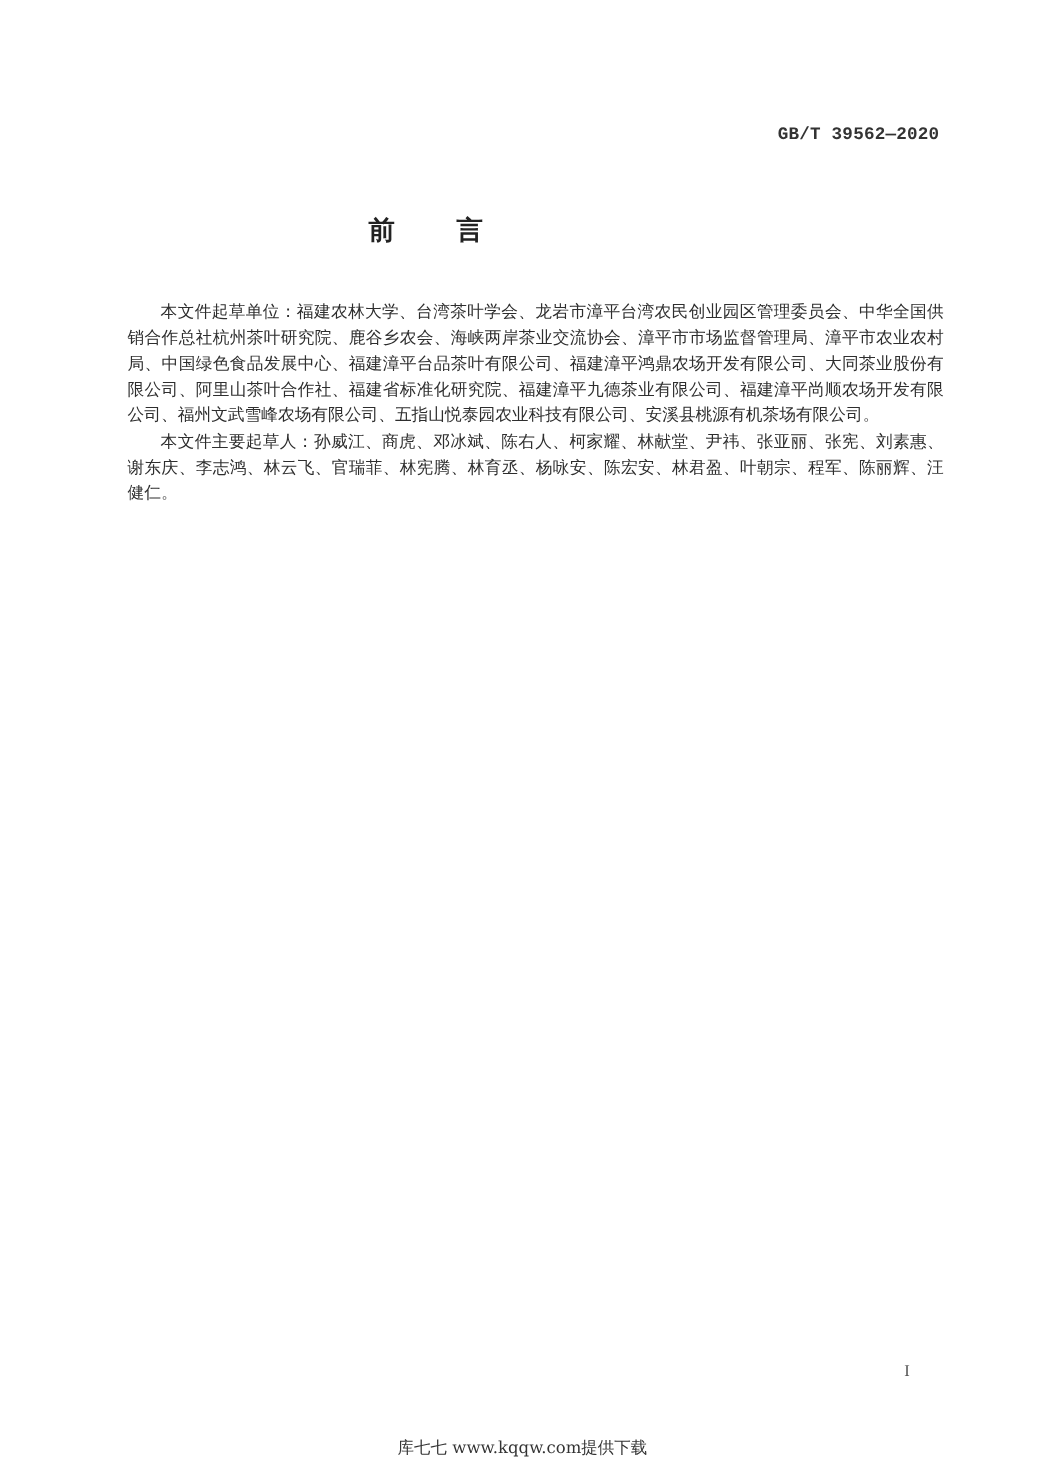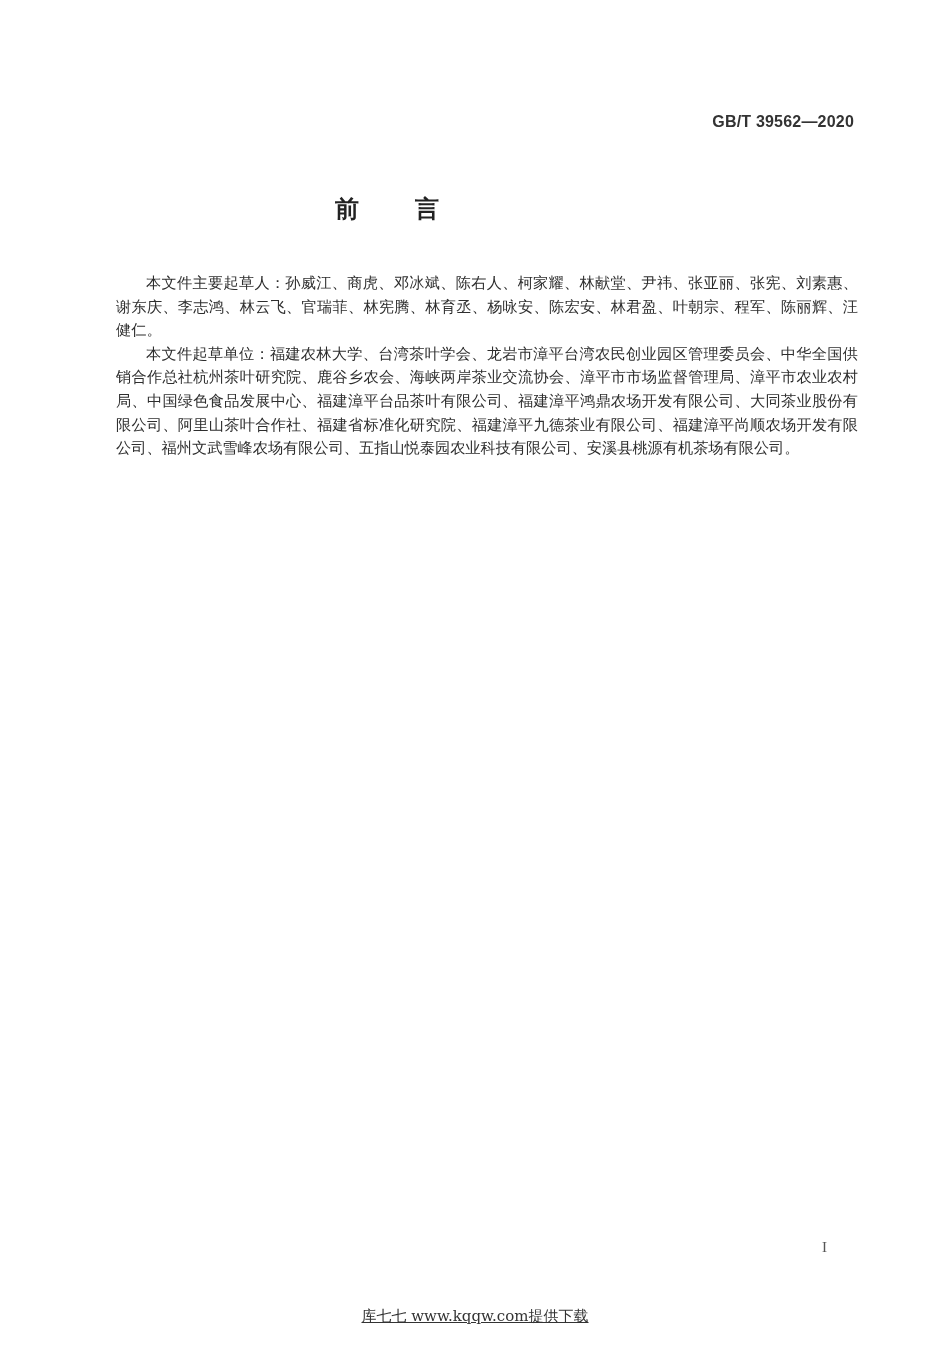--- a/index.html
+++ b/index.html
@@ -9,21 +9,21 @@
       background: #ffffff;
       position: relative;
       overflow: hidden;
       font-family: "DejaVu Serif", "Liberation Serif", serif;
       color: #2a2a2a;
     }
     .std-code {
       position: absolute;
       right: 96px;
       top: 113px;
-      font-family: Liberation Sans, sans-serif;
+      font-family: Liberation Mono, monospace;
       font-size: 16px;
       font-weight: bold;
       color: #333;
       letter-spacing: 0.2px;
     }
     .title {
       position: absolute;
       left: 0;
       width: 774px;
       top: 193px;
@@ -58,30 +58,29 @@
       color: #555;
     }
     .footer {
       position: absolute;
       left: 0;
       width: 950px;
       top: 1307px;
       text-align: center;
       font-size: 15px;
       color: #333;
-      text-decoration: underline;
     }
   </style>
 </head>
 <body>
 
 <div class="std-code">GB/T 39562—2020</div>
 
 <div class="title">前言</div>
 
 <div class="body-text">
+  <p>本文件起草单位：福建农林大学、台湾茶叶学会、龙岩市漳平台湾农民创业园区管理委员会、中华全国供销合作总社杭州茶叶研究院、鹿谷乡农会、海峡两岸茶业交流协会、漳平市市场监督管理局、漳平市农业农村局、中国绿色食品发展中心、福建漳平台品茶叶有限公司、福建漳平鸿鼎农场开发有限公司、大同茶业股份有限公司、阿里山茶叶合作社、福建省标准化研究院、福建漳平九德茶业有限公司、福建漳平尚顺农场开发有限公司、福州文武雪峰农场有限公司、五指山悦泰园农业科技有限公司、安溪县桃源有机茶场有限公司。</p>
   <p>本文件主要起草人：孙威江、商虎、邓冰斌、陈右人、柯家耀、林献堂、尹祎、张亚丽、张宪、刘素惠、谢东庆、李志鸿、林云飞、官瑞菲、林宪腾、林育丞、杨咏安、陈宏安、林君盈、叶朝宗、程军、陈丽辉、汪健仁。</p>
-  <p>本文件起草单位：福建农林大学、台湾茶叶学会、龙岩市漳平台湾农民创业园区管理委员会、中华全国供销合作总社杭州茶叶研究院、鹿谷乡农会、海峡两岸茶业交流协会、漳平市市场监督管理局、漳平市农业农村局、中国绿色食品发展中心、福建漳平台品茶叶有限公司、福建漳平鸿鼎农场开发有限公司、大同茶业股份有限公司、阿里山茶叶合作社、福建省标准化研究院、福建漳平九德茶业有限公司、福建漳平尚顺农场开发有限公司、福州文武雪峰农场有限公司、五指山悦泰园农业科技有限公司、安溪县桃源有机茶场有限公司。</p>
 </div>
 
 <div class="page-num">I</div>
 
 <div class="footer">库七七  www.kqqw.com提供下载</div>
 
 </body></html>

